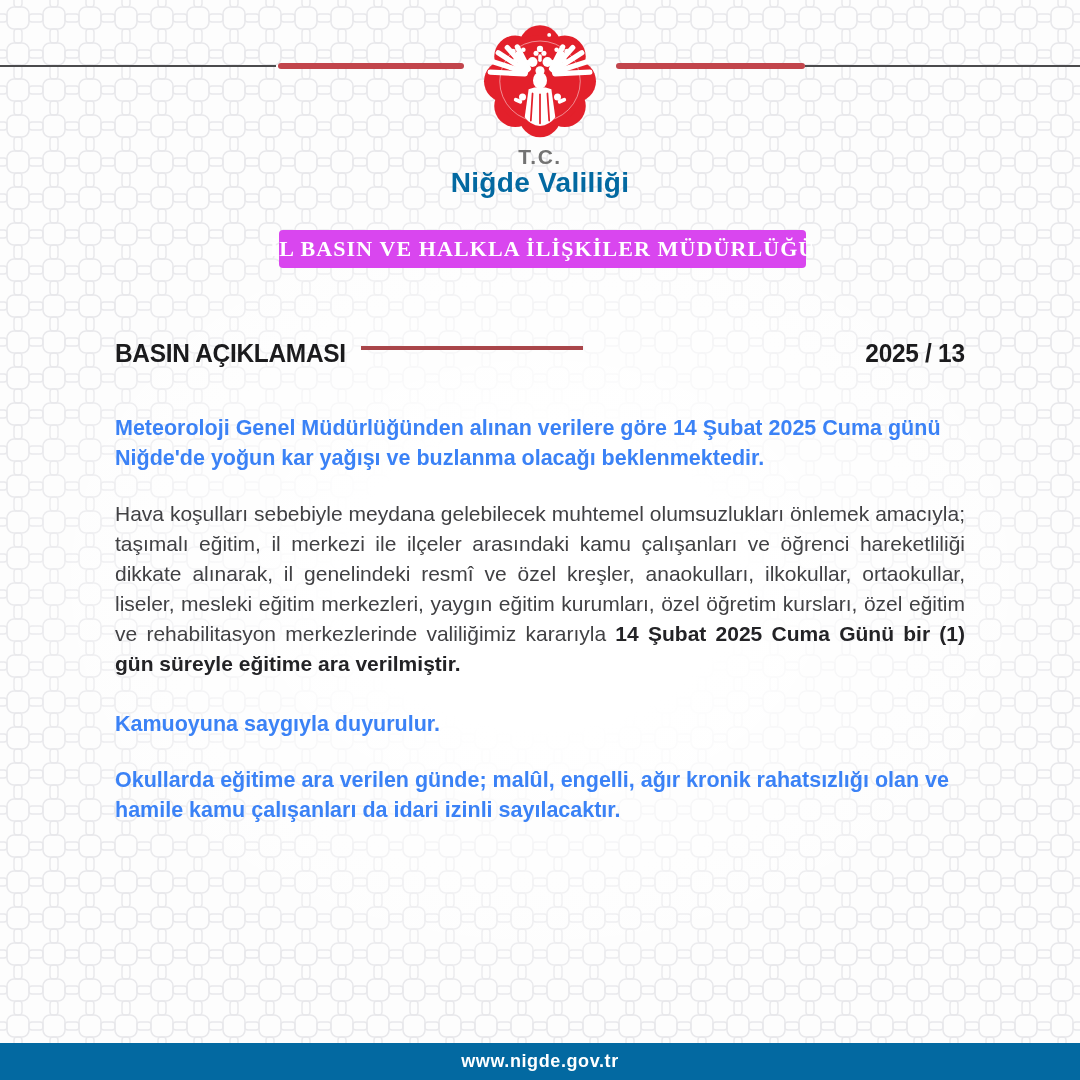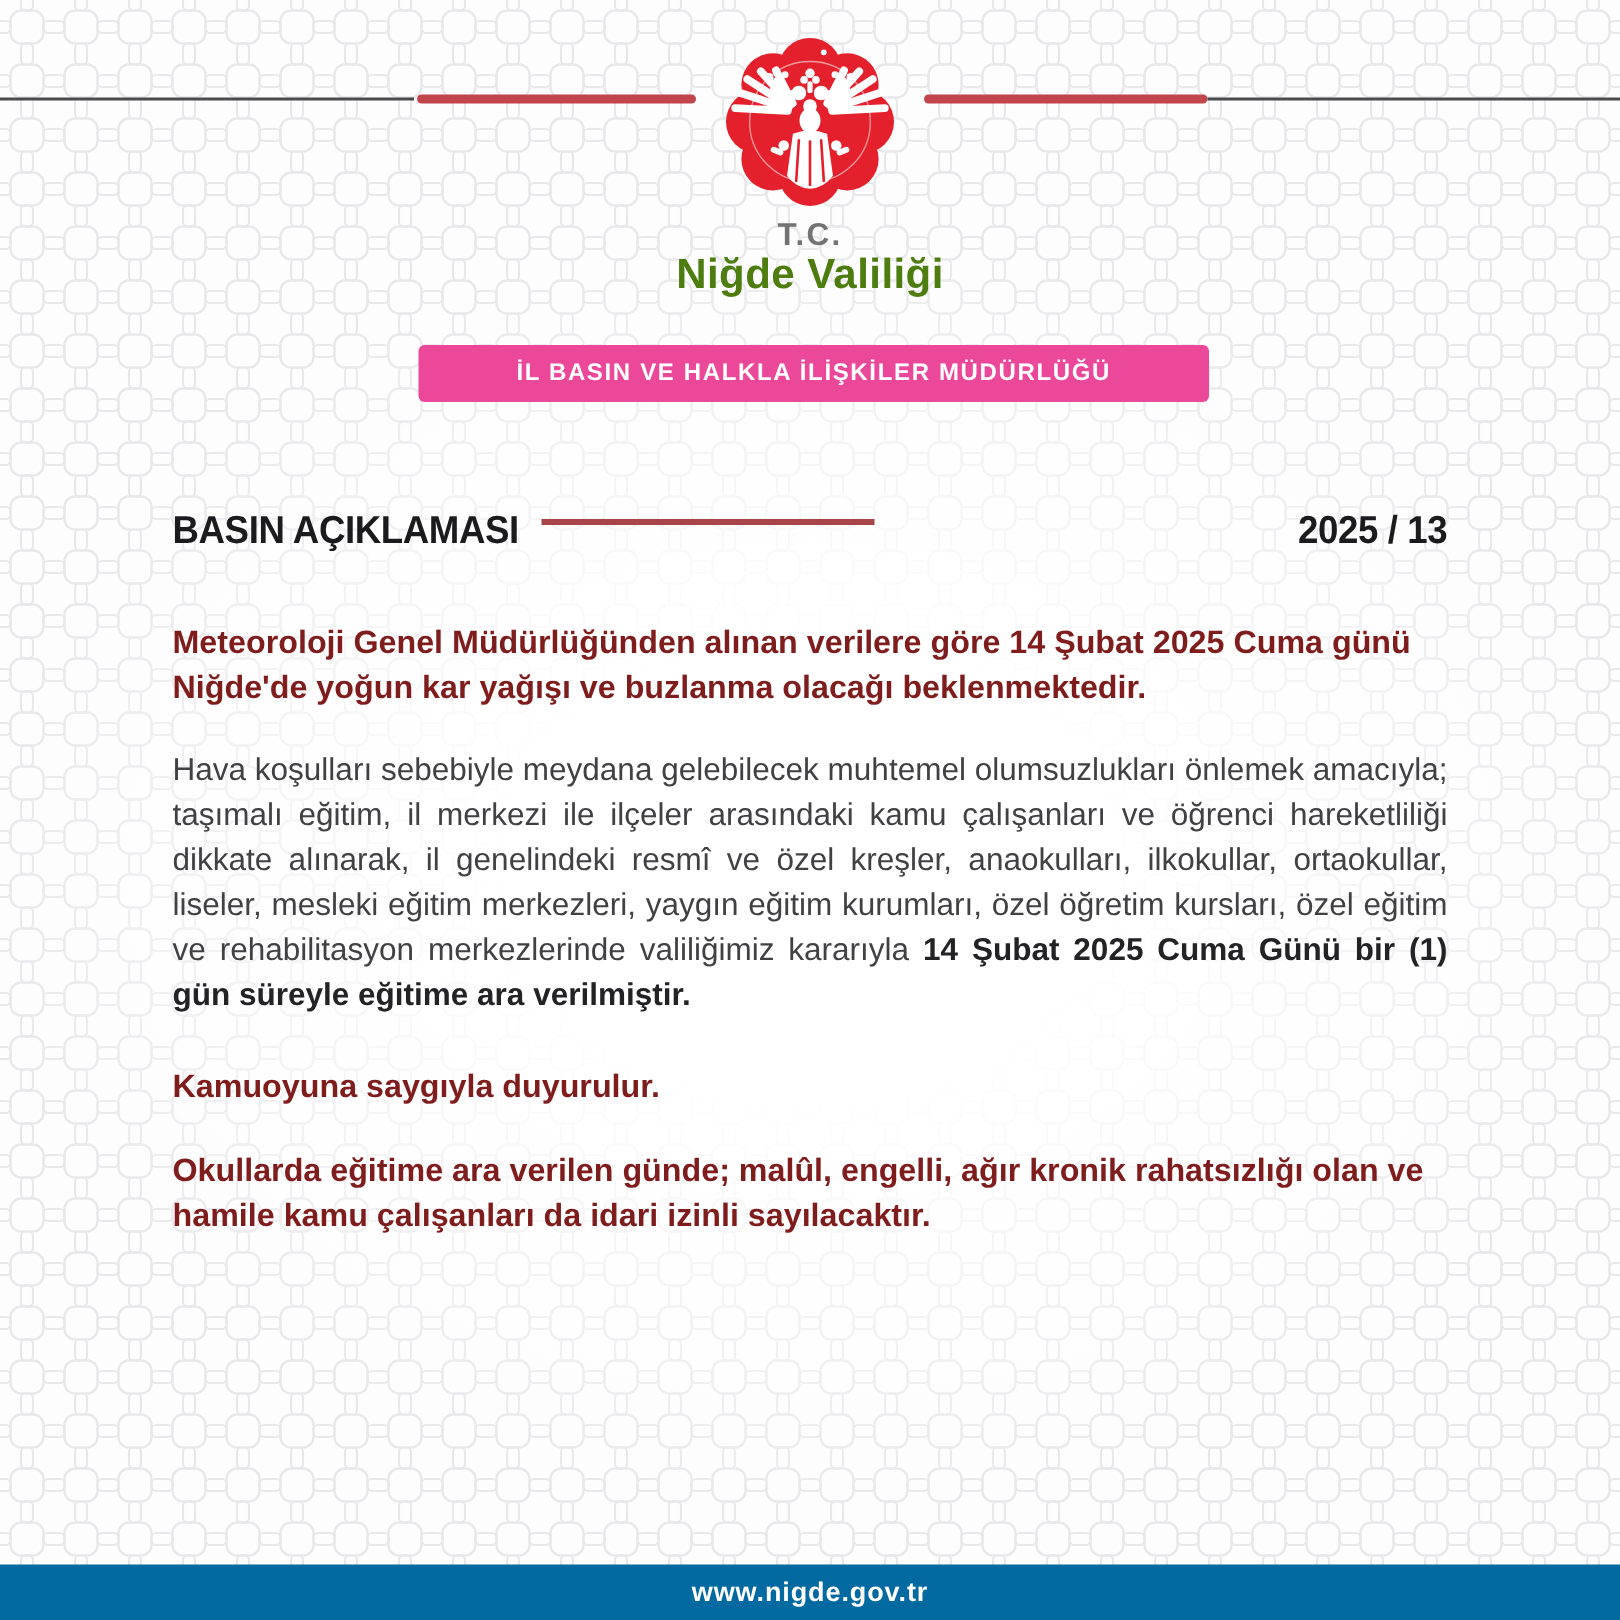--- a/index.html
+++ b/index.html
@@ -26,45 +26,46 @@
   .line-red.right{left:616px;width:189px;}
 
   .emblem-svg{position:absolute;left:470px;top:6px;width:140px;height:140px;}
 
   .org-prefix{
     position:absolute;left:0;top:145px;width:1080px;
     text-align:center;font-weight:bold;font-size:21px;letter-spacing:1.5px;color:#737373;
   }
   .org-name{
     position:absolute;left:0;top:167px;width:1080px;
-    text-align:center;font-weight:bold;font-size:28px;letter-spacing:.3px;color:#4d7c0f;
+    text-align:center;font-weight:bold;font-size:28px;letter-spacing:.3px;color:#0369a1;
   }
   .dept-banner{
     position:absolute;left:279px;top:230px;width:527px;height:38px;
-    background:#ec4899;border-radius:4px;
+    background:#d946ef;border-radius:4px;
     display:flex;align-items:center;justify-content:center;
-    color:#ffffff;font-weight:bold;font-size:16px;letter-spacing:1.1px;
+    color:#ffffff;font-weight:bold;font-size:22px;letter-spacing:1.1px;
     white-space:nowrap;
+    font-family:Liberation Serif, serif;
   }
 
   .content{position:absolute;left:115px;top:338px;width:850px;}
   .heading-row{display:flex;justify-content:space-between;align-items:flex-start;}
   .doc-title-wrap{display:flex;}
   .doc-title{
     font-size:26px;font-weight:bold;color:#1b1b1d;letter-spacing:-0.3px;
     transform:scaleX(.94);transform-origin:left center;white-space:nowrap;
   }
   .doc-title-underline{width:222px;height:4px;background:#a94549;margin-top:8px;}
   .doc-number{
     font-size:26px;font-weight:bold;color:#1b1b1d;letter-spacing:-0.3px;
     transform:scaleX(.94);transform-origin:right center;white-space:nowrap;
   }
 
   .para{font-size:21px;line-height:30px;}
-  .para.bold{font-weight:bold;color:#7f1d1d;font-size:21.5px;}
+  .para.bold{font-weight:bold;color:#3b82f6;font-size:21.5px;}
   .para.regular{color:#414144;text-align:justify;}
   .para.regular .bold-run{font-weight:bold;color:#232326;}
   .p-intro{margin-top:44px;}
   .p-body{margin-top:26px;}
   .p-leave{margin-top:26px;}
   .p-closing{margin-top:30px;}
 
   .footer-bar{
     position:absolute;left:0;bottom:0;width:1080px;height:37px;
     background:#0369a1;display:flex;align-items:center;justify-content:center;

